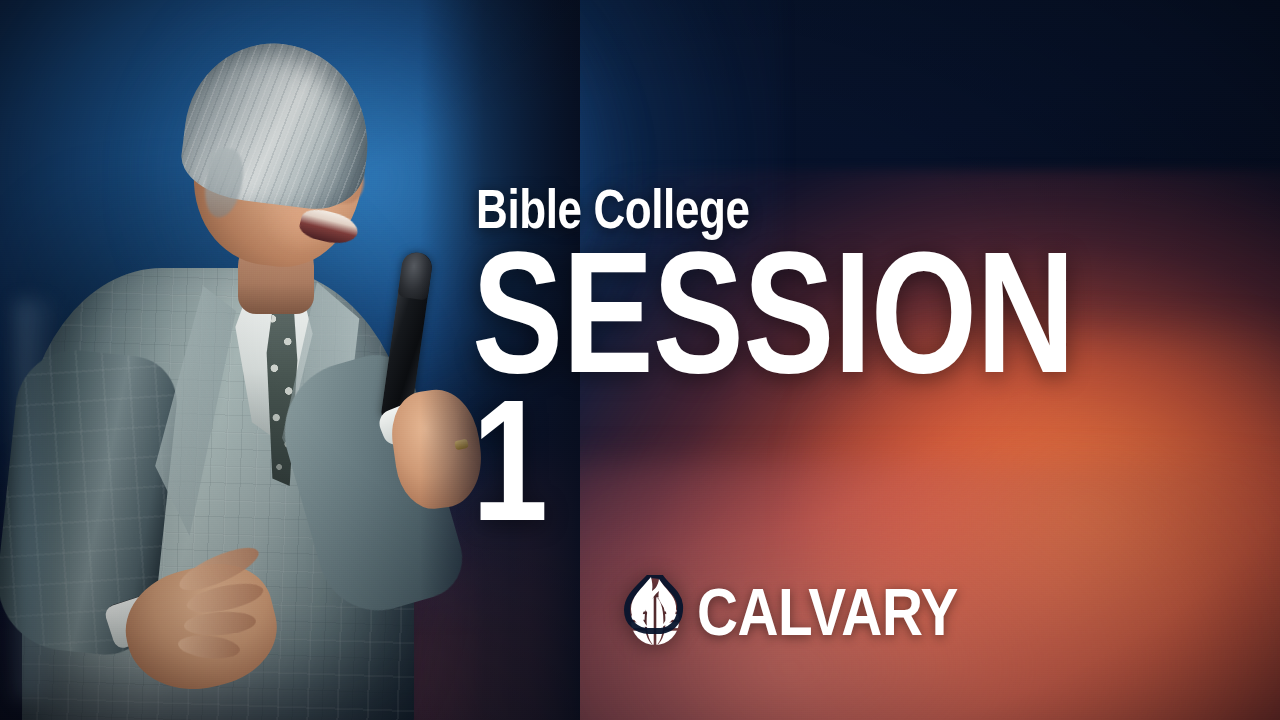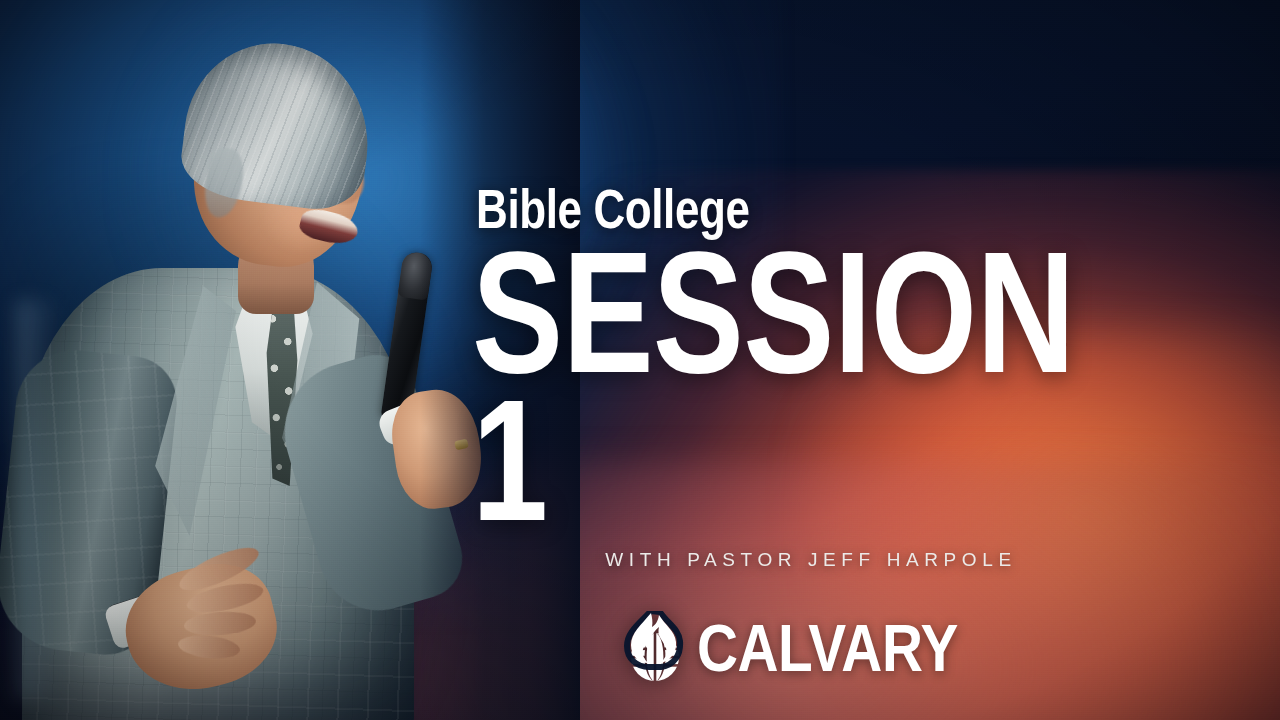--- a/index.html
+++ b/index.html
@@ -630,21 +630,20 @@
     <div class="sp-edge-light"></div>
     <div class="sp-mask-right"></div>
   </div>
 
   <div class="text-block">
     <span class="kicker">Bible College</span>
 
     <span class="headline">SESSION 1</span>
 
 
-    <span class="presenter">WITH PASTOR JEFF HARPOLE</span>
 
     <div class="logo">
       <svg class="logo-mark" viewBox="0 0 68 74" aria-hidden="true">
         <defs>
           <mask id="globeMask">
             <rect x="0" y="0" width="68" height="74" fill="#000"></rect>
             <circle cx="34" cy="46" r="24" fill="#fff"></circle>
 
             <rect x="8" y="36.5" width="52" height="2.6" fill="#000"></rect>
             <rect x="8" y="44.8" width="52" height="2.6" fill="#000"></rect>

